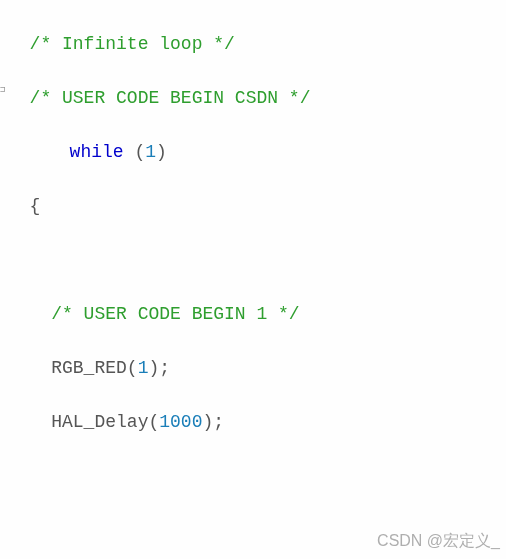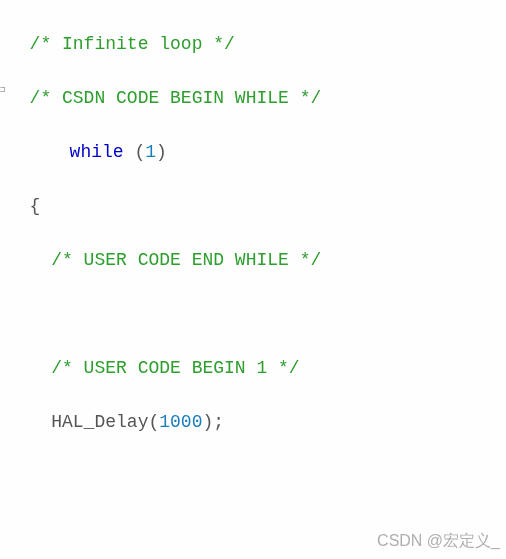--- a/index.html
+++ b/index.html
@@ -42,26 +42,26 @@
     }
     .line { display: block; }
   </style>
 </head>
 <body>
 
 <span class="tick">⊐</span>
 
 <div class="code-area">
 <span class="line">  <span class="comment">/* Infinite loop */</span></span>
-<span class="line">  <span class="comment">/* CSDN CODE BEGIN WHILE */</span></span>
+<span class="line">  <span class="comment">/* USER CODE BEGIN CSDN */</span></span>
 <span class="line">  <span class="keyword">while</span><span class="paren"> (</span><span class="number">1</span><span class="paren">)</span></span>
 <span class="line">  <span class="plain">{</span></span>
-<span class="line">    <span class="comment">/* USER CODE END WHILE */</span></span>
 <span class="line"> </span>
 <span class="line">    <span class="comment">/* USER CODE BEGIN 1 */</span></span>
+<span class="line">    <span class="plain">RGB_RED(</span><span class="number">1</span><span class="plain">);</span></span>
 <span class="line">    <span class="plain">HAL_Delay(</span><span class="number">1000</span><span class="plain">);</span></span>
 
 
 
 
 
 
 
 
 </div>

